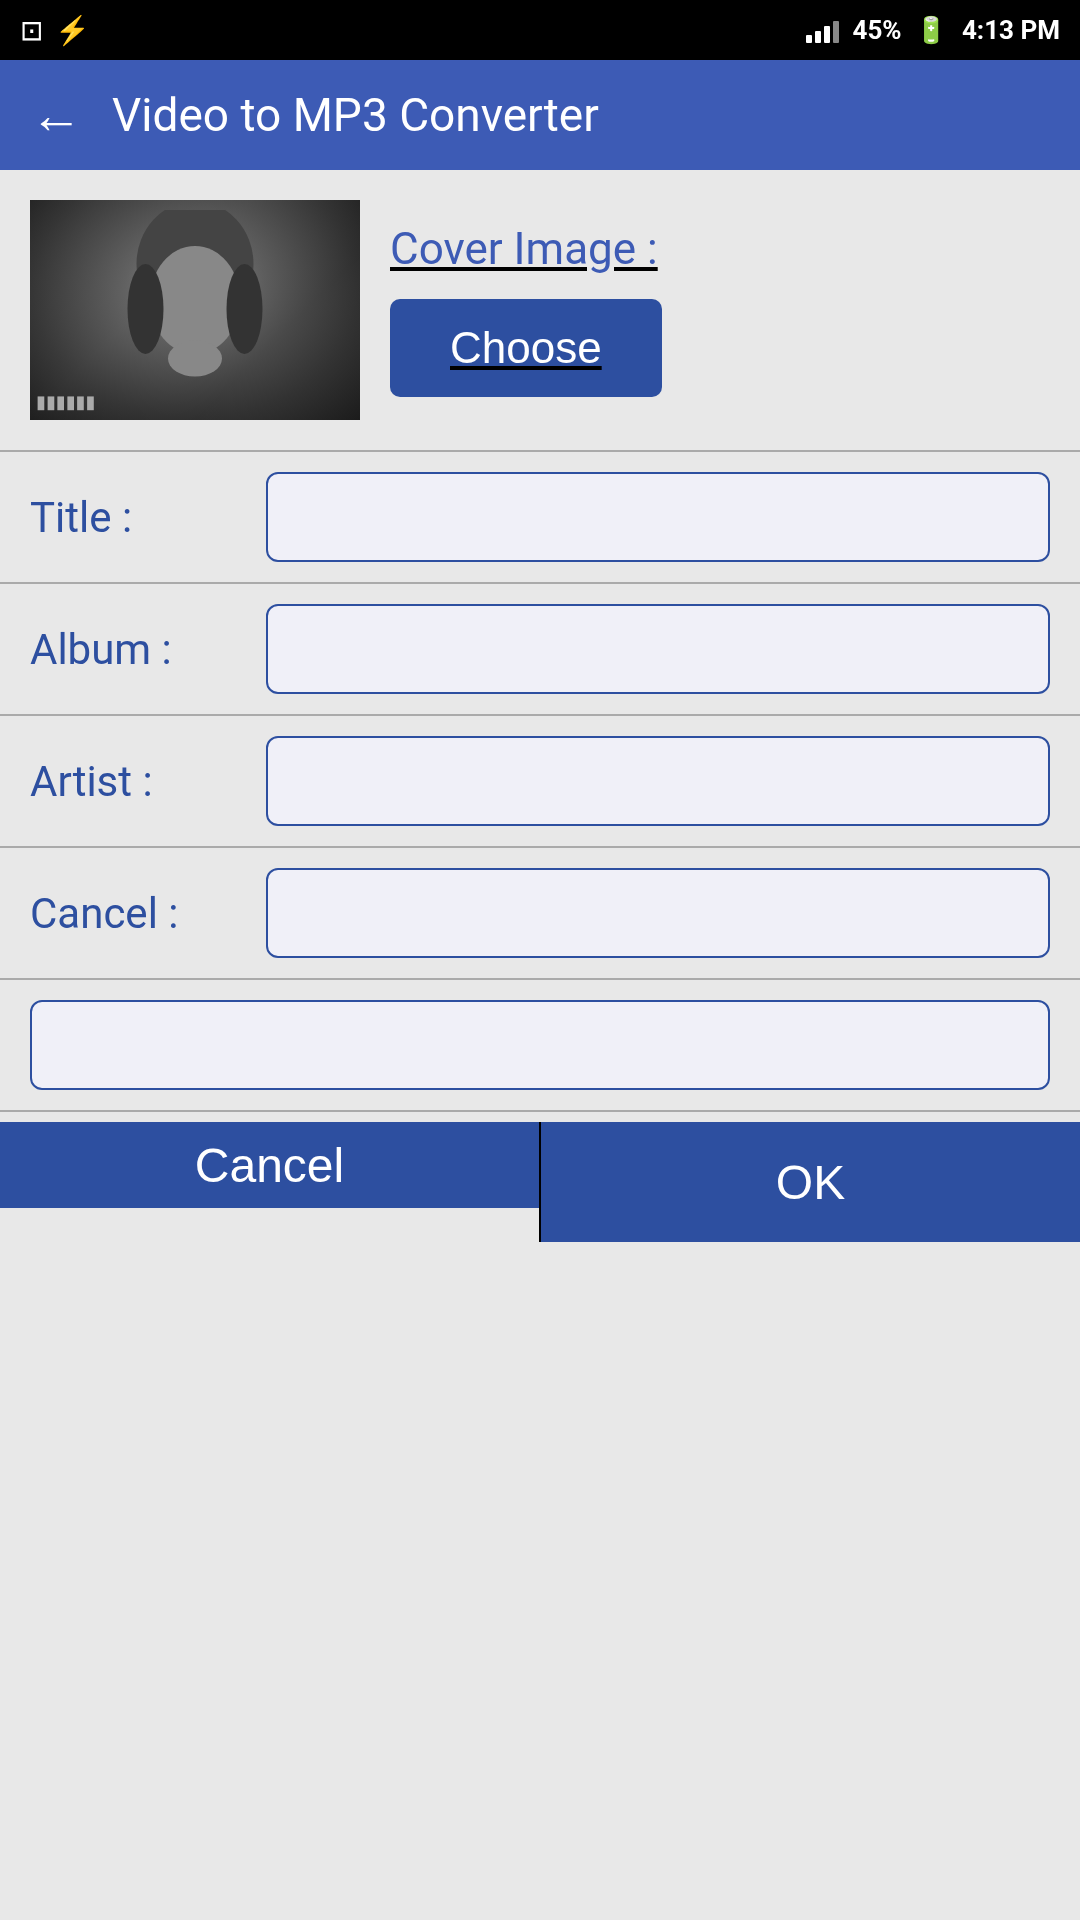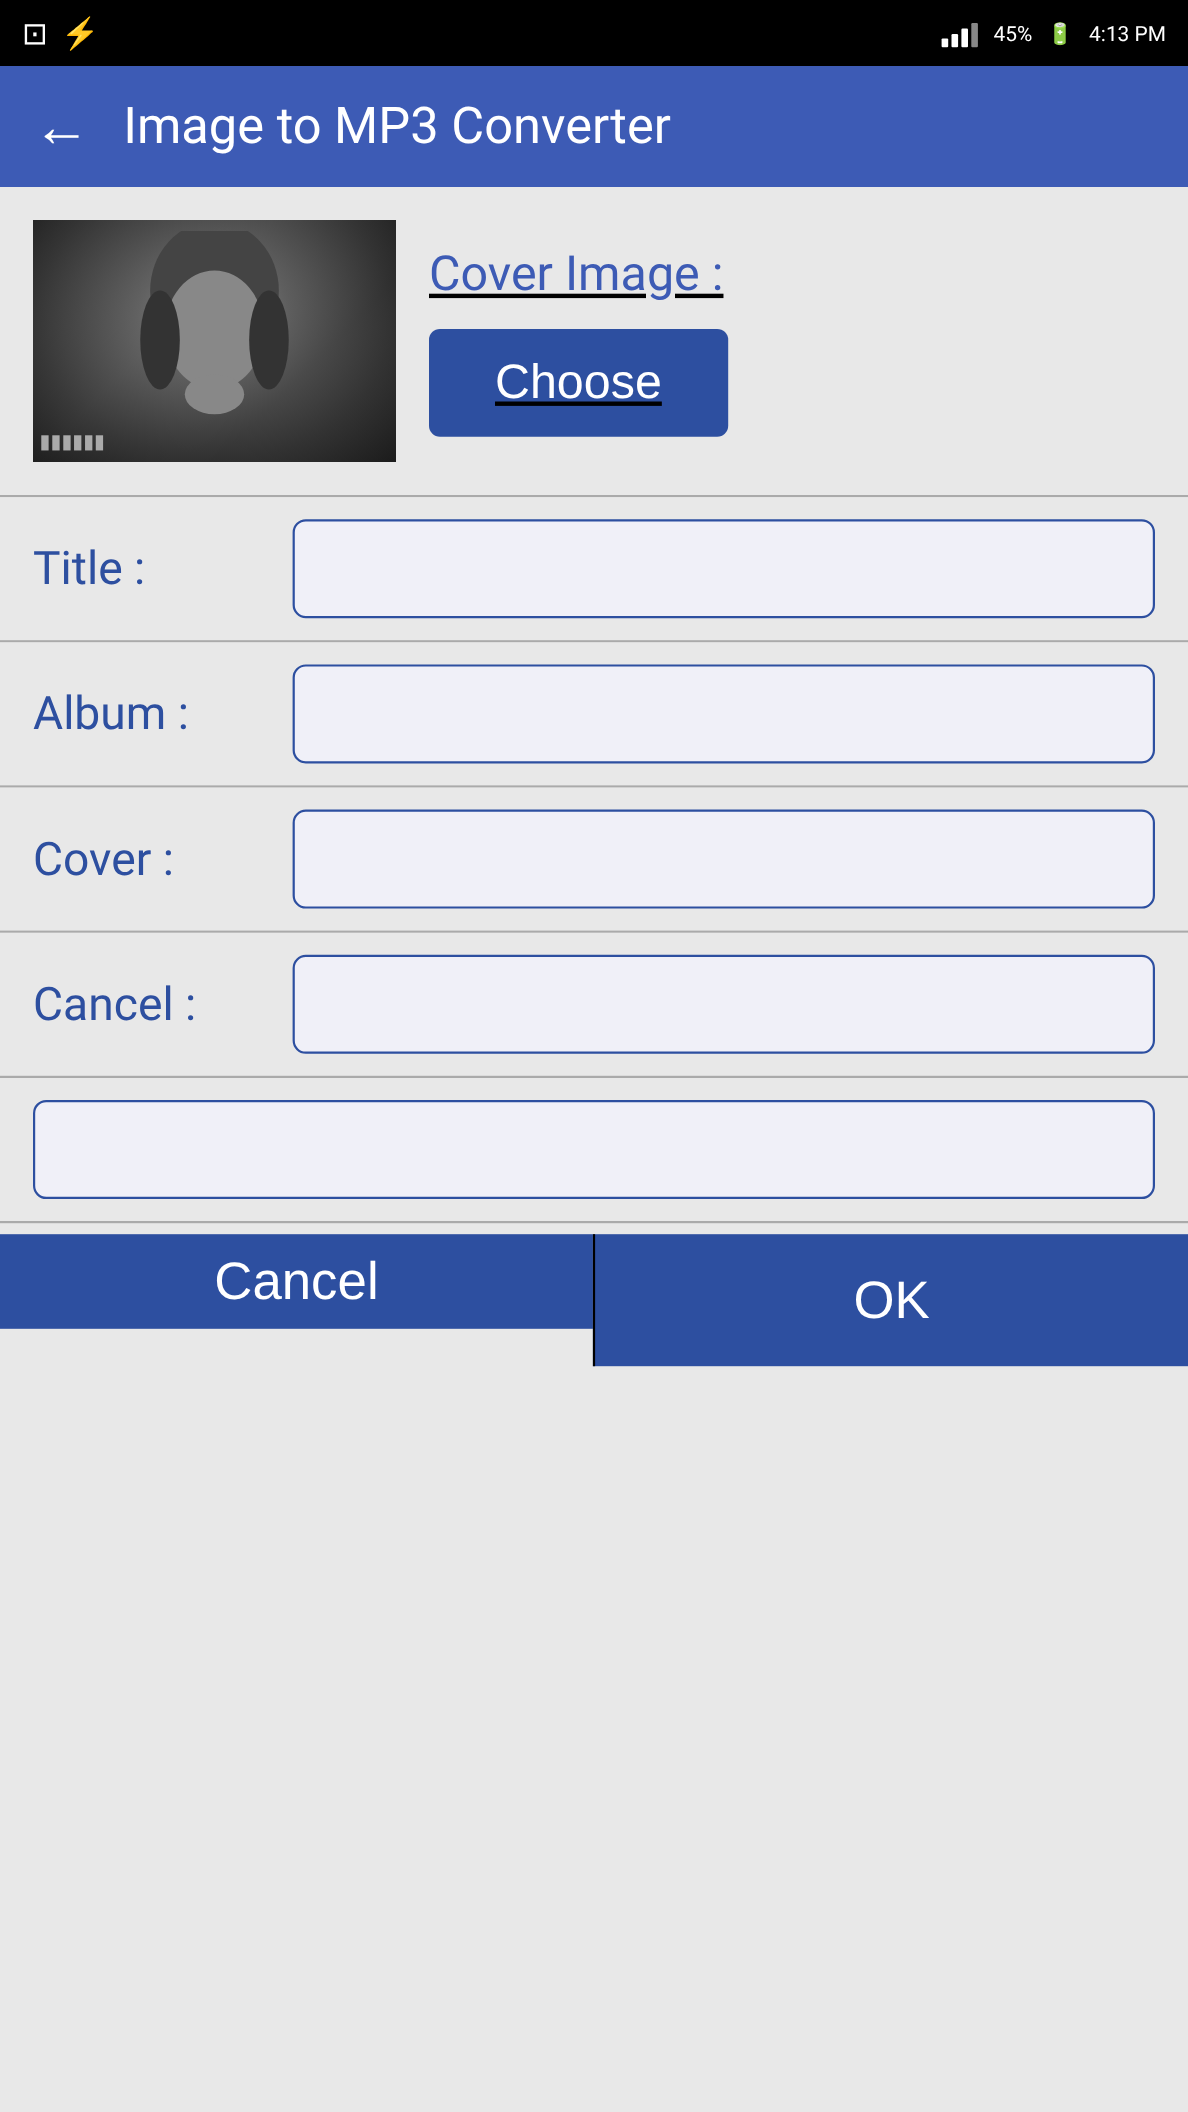--- a/index.html
+++ b/index.html
@@ -39,21 +39,22 @@
     .status-icon {
       color: #fff;
       font-size: 28px;
     }
 
     .status-right {
       display: flex;
       align-items: center;
       gap: 14px;
       color: #fff;
-      font-size: 19px;
+      font-size: 26px;
+      font-weight: bold;
     }
 
     
     .signal-bars {
       display: flex;
       align-items: flex-end;
       gap: 3px;
       height: 26px;
     }
 
@@ -259,21 +260,21 @@
       <div class="signal-bar" style="height:22px; background:#888;"></div>
     </div>
     <span>45%</span>
     <span>🔋</span>
     <span>4:13 PM</span>
   </div>
 </div>
 
 <div class="app-bar">
   <span class="back-arrow">←</span>
-  <span class="app-title">Image to MP3 Converter</span>
+  <span class="app-title">Video to MP3 Converter</span>
 </div>
 
 <div class="main-content">
 
   <div class="cover-section">
     <div class="cover-thumbnail">
 
       <svg class="face-silhouette" viewBox="0 0 160 200" xmlns="http://www.w3.org/2000/svg">
 
         <ellipse cx="80" cy="60" rx="65" ry="70" fill="#444"></ellipse>
@@ -303,21 +304,21 @@
     </div>
     <div class="divider"></div>
 
     <div class="form-row">
       <label class="form-label" for="input-album">Album :</label>
       <input class="form-input" id="input-album" type="text" style="">
     </div>
     <div class="divider"></div>
 
     <div class="form-row">
-      <label class="form-label" for="input-artist">Cover :</label>
+      <label class="form-label" for="input-artist">Artist :</label>
       <input class="form-input" id="input-artist" type="text" style="">
     </div>
     <div class="divider"></div>
 
     <div class="form-row">
       <label class="form-label" for="input-genre">Cancel :</label>
       <input class="form-input" id="input-genre" type="text" style="">
     </div>
     <div class="divider"></div>
 

